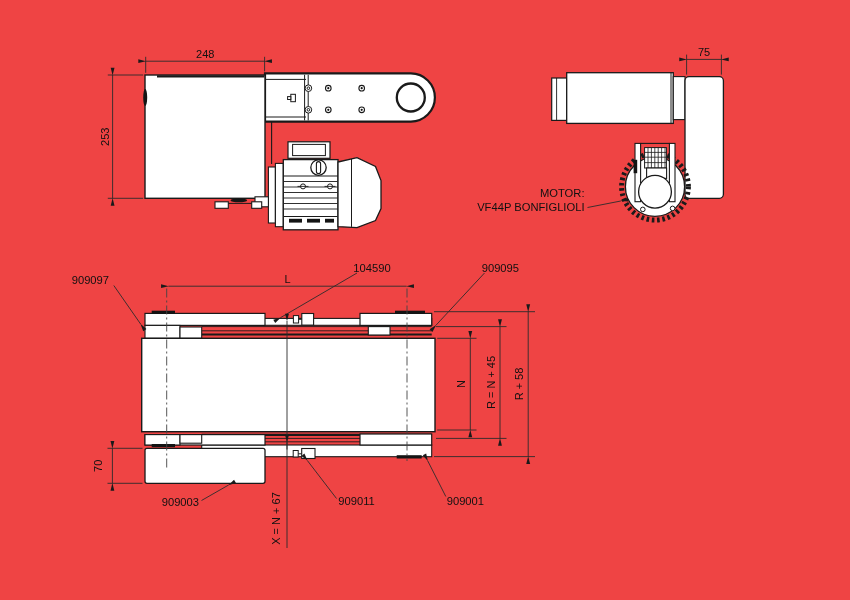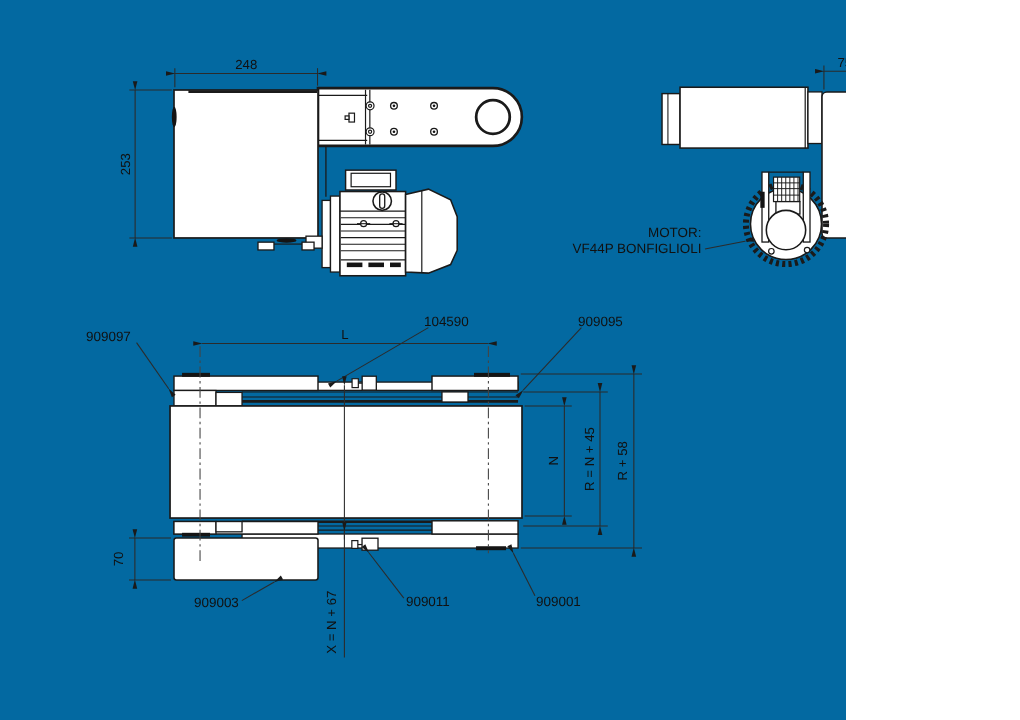--- a/index.html
+++ b/index.html
@@ -1,16 +1,16 @@
 <!DOCTYPE html>
 <html><head>
 <meta charset="utf-8">
 <style>
   html,body{margin:0;padding:0;background:#fff;}
-  .canvas{position:relative;width:705px;height:600px;background:#0369a1;overflow:hidden;
+  .canvas{position:relative;width:850px;height:600px;background:#ef4444;overflow:hidden;
           font-family:"Liberation Sans",sans-serif;}
   svg{position:absolute;left:0;top:0;}
   text{fill:#111;font-family:"Liberation Sans",sans-serif;}
   .dim{font-size:11px;}
   .lbl{font-size:11.2px;}
   .o{stroke:#1a1a1a;fill:none;}
   .of{stroke:#1a1a1a;fill:#ffffff;}
   .dk{fill:#141414;stroke:none;}
   .dl{stroke:#2b2b2b;stroke-width:0.9;fill:none;}
   .cl{stroke:#444;stroke-width:0.9;fill:none;stroke-dasharray:9 3 2 3;}

